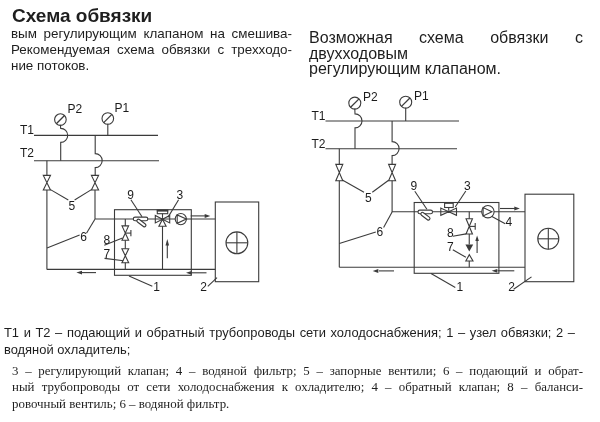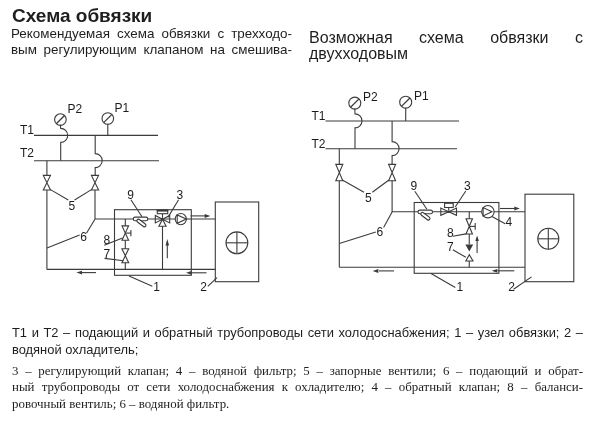--- a/index.html
+++ b/index.html
@@ -3,27 +3,29 @@
 html,body{margin:0;padding:0;width:600px;height:422px;background:#fff;}
 body{position:relative;overflow:hidden;color:#1e1e1e;font-family:"Liberation Sans",sans-serif;}
 .abs{position:absolute;}
 .j{text-align:justify;text-align-last:justify;}
 svg{shape-rendering:geometricPrecision;}
 svg text{font-family:"Liberation Sans",sans-serif;font-size:12px;fill:#1c1c1c;stroke:none;}
 </style></head>
 <body>
 <div class="abs" style="left:12px;top:5.1px;font-size:19px;font-weight:bold;">Схема обвязки</div>
 <div class="abs" style="left:11px;top:26.1px;width:281px;font-size:13.4px;line-height:15.7px;">
+<div class="j">вым регулирующим клапаном на смешива-</div>
 <div class="j">Рекомендуемая схема обвязки с трехходо-</div>
-<div class="j">вым регулирующим клапаном на смешива-</div>
+<div>ние потоков.</div>
 </div>
 <div class="abs" style="left:309px;top:30px;width:274px;font-size:16px;line-height:15.7px;">
 <div class="j">Возможная схема обвязки с двухходовым</div>
+<div>регулирующим клапаном.</div>
 </div>
-<div class="abs" style="left:12px;top:324.6px;width:571px;font-size:12.9px;line-height:16.9px;">
+<div class="abs" style="left:4px;top:324.6px;width:571px;font-size:12.9px;line-height:16.9px;">
 <div class="j">Т1 и Т2 – подающий и обратный трубопроводы сети холодоснабжения; 1 – узел обвязки; 2 –</div>
 <div>водяной охладитель;</div>
 </div>
 <div class="abs" style="left:12px;top:362.5px;width:571px;font-size:12.9px;line-height:16.9px;font-family:Liberation Serif, serif;">
 <div class="j">3 – регулирующий клапан; 4 – водяной фильтр; 5 – запорные вентили; 6 – подающий и обрат-</div>
 <div class="j">ный трубопроводы от сети холодоснабжения к охладителю; 4 – обратный клапан; 8 – баланси-</div>
 <div>ровочный вентиль; 6 – водяной фильтр.</div>
 </div>
 <svg class="abs" style="left:0;top:0;" width="600" height="422" viewBox="0 0 600 422" fill="none" stroke="#3b3b3b" stroke-width="1.1">
 

